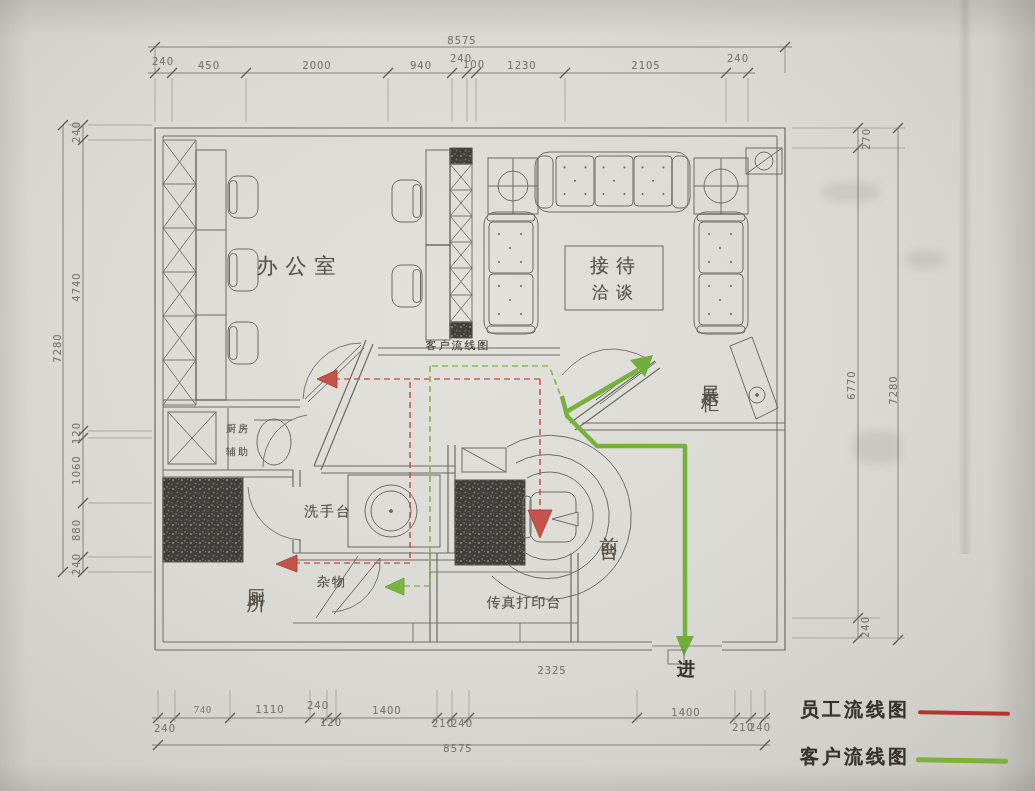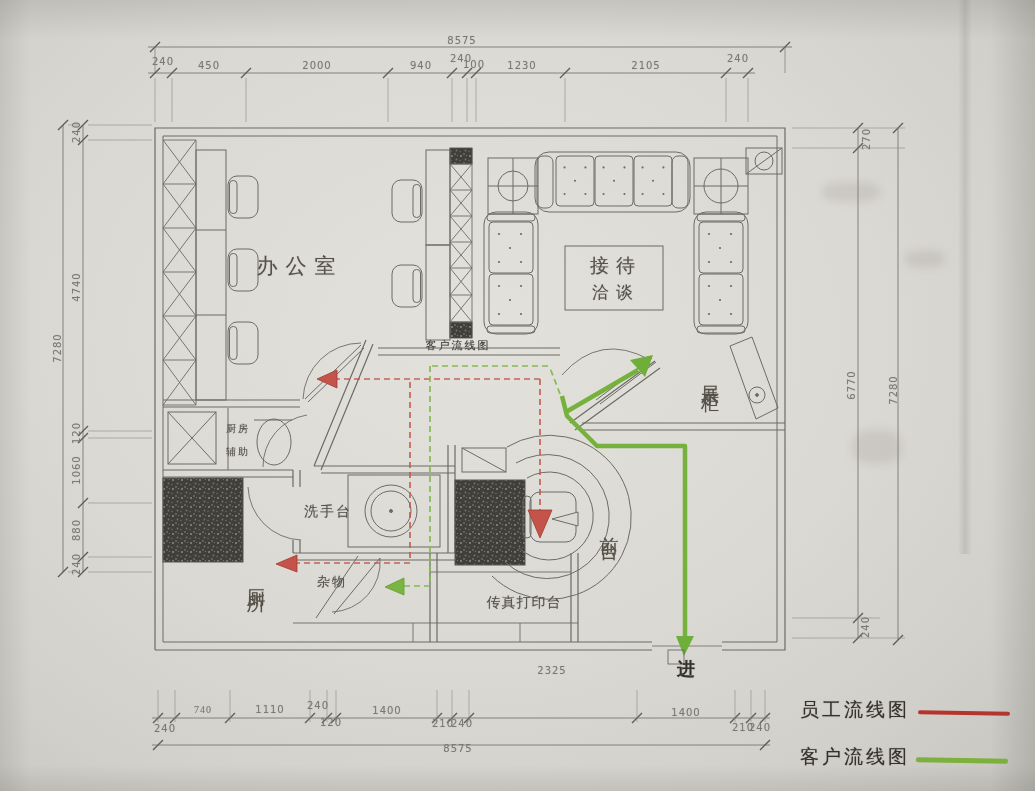--- a/index.html
+++ b/index.html
@@ -15,21 +15,21 @@
   #shade-right{right:0;top:0;width:45px;height:100%;background:linear-gradient(270deg,rgba(100,98,92,.22),transparent);}
   #shade-bottom{left:0;bottom:0;width:100%;height:26px;background:linear-gradient(0deg,rgba(105,103,98,.16),transparent);}
   #fold{left:958px;top:0;width:14px;height:70%;background:linear-gradient(90deg,transparent,rgba(115,113,106,.20),transparent);}
   .smudge{position:absolute;background:rgba(120,117,108,.16);filter:blur(4px);border-radius:40%;}
   svg{position:absolute;left:0;top:0;}
   .lbl{position:absolute;transform:translate(-50%,-50%);color:#55524a;white-space:nowrap;
        text-shadow:0 0 1px rgba(85,82,74,.45);}
   .vert{writing-mode:vertical-rl;text-orientation:upright;}
   .dim{position:absolute;font-size:10px;color:#7a7972;letter-spacing:1px;white-space:nowrap;
        text-shadow:0 0 1px rgba(122,121,114,.4);}
-  #legend .leg-label{position:absolute;font-size:19px;font-weight:400;color:#35322b;letter-spacing:3px;
+  #legend .leg-label{position:absolute;font-size:19px;font-weight:700;color:#35322b;letter-spacing:3px;
        text-shadow:0 0 1px rgba(53,50,43,.5);}
   .leg-line{position:absolute;border-radius:2px;}
 </style>
 </head>
 <body>
 
 <div id="photo">
 
   <div class="shade" id="shade-top"></div>
   <div class="shade" id="shade-left"></div>

